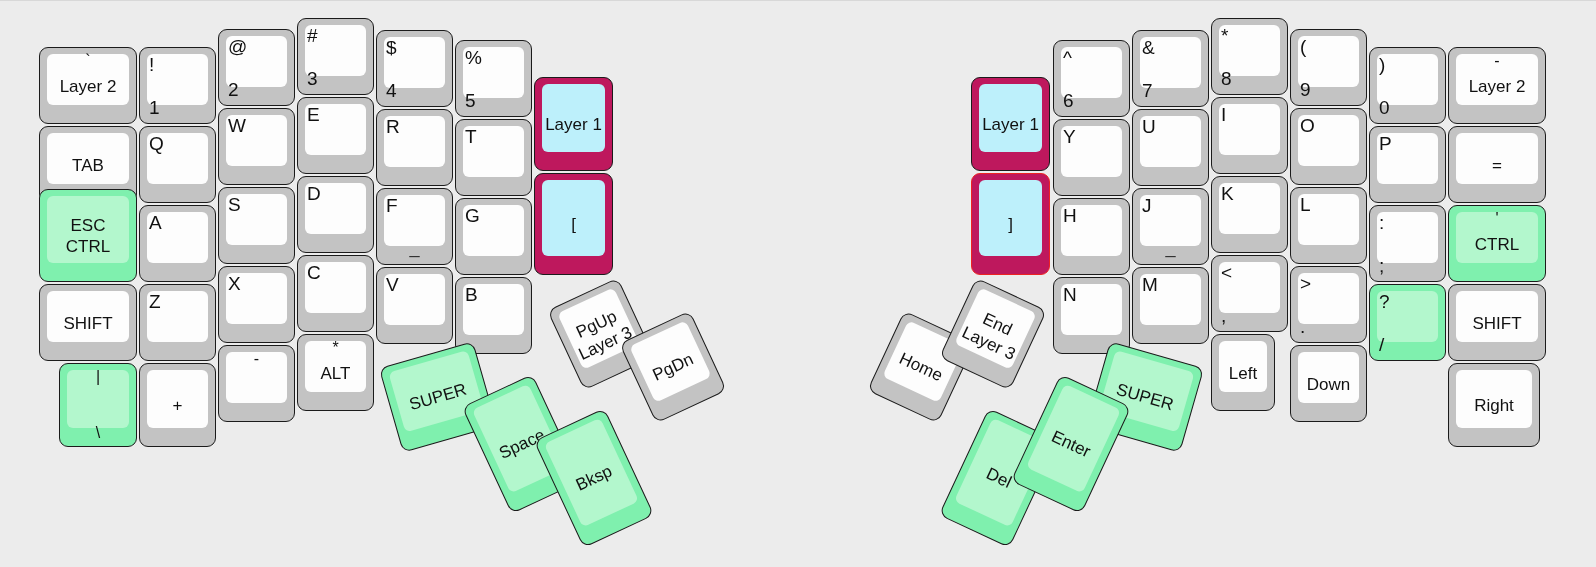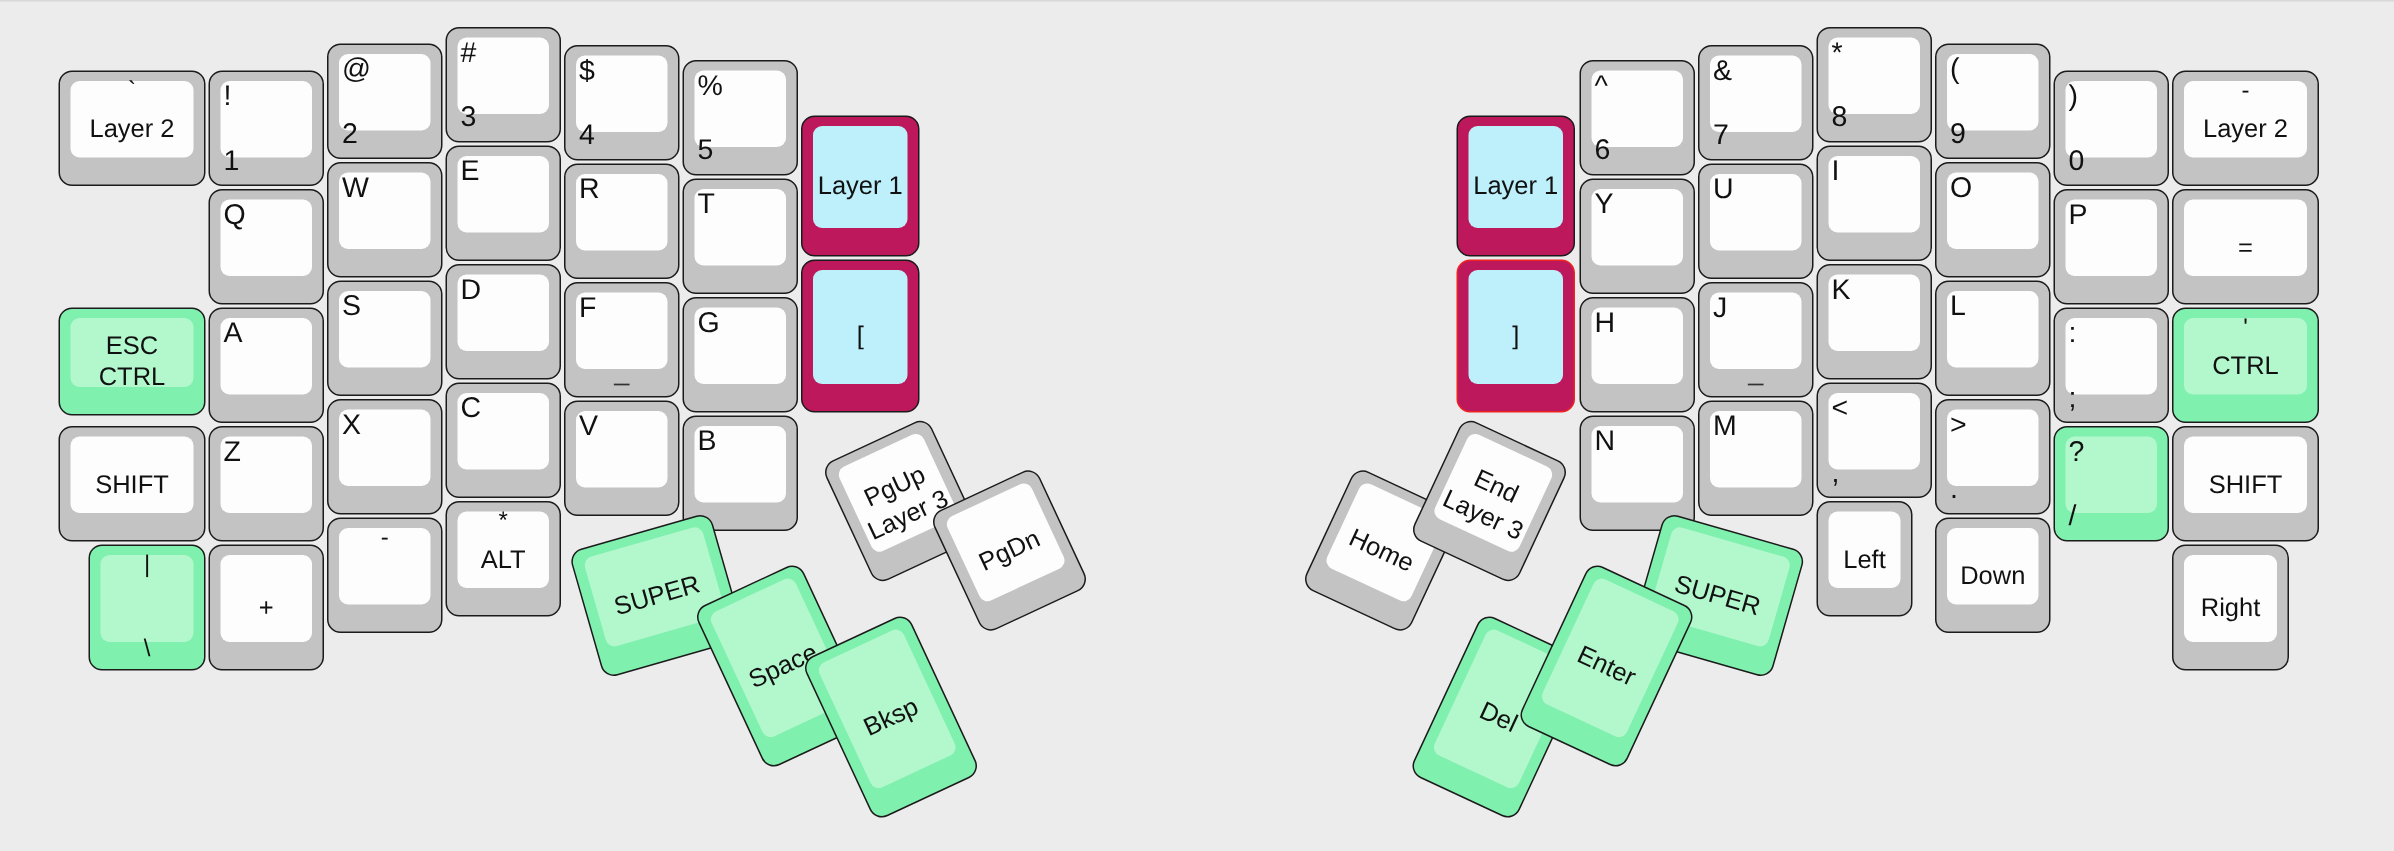--- a/index.html
+++ b/index.html
@@ -82,20 +82,24 @@
       </div>
       <div class="key" style="left: 455px; top: 39px; width: 77px; height: 77px;">
         <div class="cap"></div>
         <span class="lg lg-tl">%</span>
         <span class="lg lg-bl">5</span>
       </div>
       <div class="key blue" style="left: 534px; top: 76px; width: 79px; height: 94px;">
         <div class="cap"></div>
         <span class="lg lg-main">Layer 1</span>
       </div>
+      <div class="key" style="left: 39px; top: 125px; width: 98px; height: 77px;">
+        <div class="cap"></div>
+        <span class="lg lg-main">TAB</span>
+      </div>
       <div class="key" style="left: 139px; top: 125px; width: 77px; height: 77px;">
         <div class="cap"></div>
         <span class="lg lg-tl">Q</span>
       </div>
       <div class="key" style="left: 218px; top: 107px; width: 77px; height: 77px;">
         <div class="cap"></div>
         <span class="lg lg-tl">W</span>
       </div>
       <div class="key" style="left: 297px; top: 96px; width: 77px; height: 77px;">
         <div class="cap"></div>
@@ -106,21 +110,21 @@
         <span class="lg lg-tl">R</span>
       </div>
       <div class="key" style="left: 455px; top: 118px; width: 77px; height: 77px;">
         <div class="cap"></div>
         <span class="lg lg-tl">T</span>
       </div>
       <div class="key blue" style="left: 534px; top: 172px; width: 79px; height: 102px;">
         <div class="cap"></div>
         <span class="lg lg-main">[</span>
       </div>
-      <div class="key green" style="left: 39px; top: 204px; width: 98px; height: 72px;">
+      <div class="key green" style="left: 39px; top: 188px; width: 98px; height: 93px;">
         <div class="cap"></div>
         <span class="lg lg-stack"><div>ESC</div><div>CTRL</div></span>
       </div>
       <div class="key" style="left: 139px; top: 204px; width: 77px; height: 77px;">
         <div class="cap"></div>
         <span class="lg lg-tl">A</span>
       </div>
       <div class="key" style="left: 218px; top: 186px; width: 77px; height: 77px;">
         <div class="cap"></div>
         <span class="lg lg-tl">S</span>
@@ -319,21 +323,21 @@
         <span class="lg lg-main">SHIFT</span>
       </div>
       <div class="key" style="left: 1211px; top: 333px; width: 64px; height: 77px; padding-left: 48px;">
         <div class="cap"></div>
         <span class="lg lg-main">Left</span>
       </div>
       <div class="key" style="left: 1290px; top: 344px; width: 77px; height: 77px;">
         <div class="cap"></div>
         <span class="lg lg-main">Down</span>
       </div>
-      <div class="key" style="left: 1448px; top: 362px; width: 78px; height: 84px;">
+      <div class="key" style="left: 1448px; top: 362px; width: 92px; height: 84px;">
         <div class="cap"></div>
         <span class="lg lg-main">Right</span>
       </div>
       <div class="key green rot" style="left: 1096px; top: 352px; width: 98px; height: 88px; transform: rotate(16deg);">
         <div class="cap"></div>
         <span class="lg lg-main">SUPER</span>
       </div>
       <div class="key rot" style="left: 882px; top: 322px; width: 78px; height: 88px; transform: rotate(25deg);">
         <div class="cap"></div>
         <span class="lg lg-main">Home</span>

